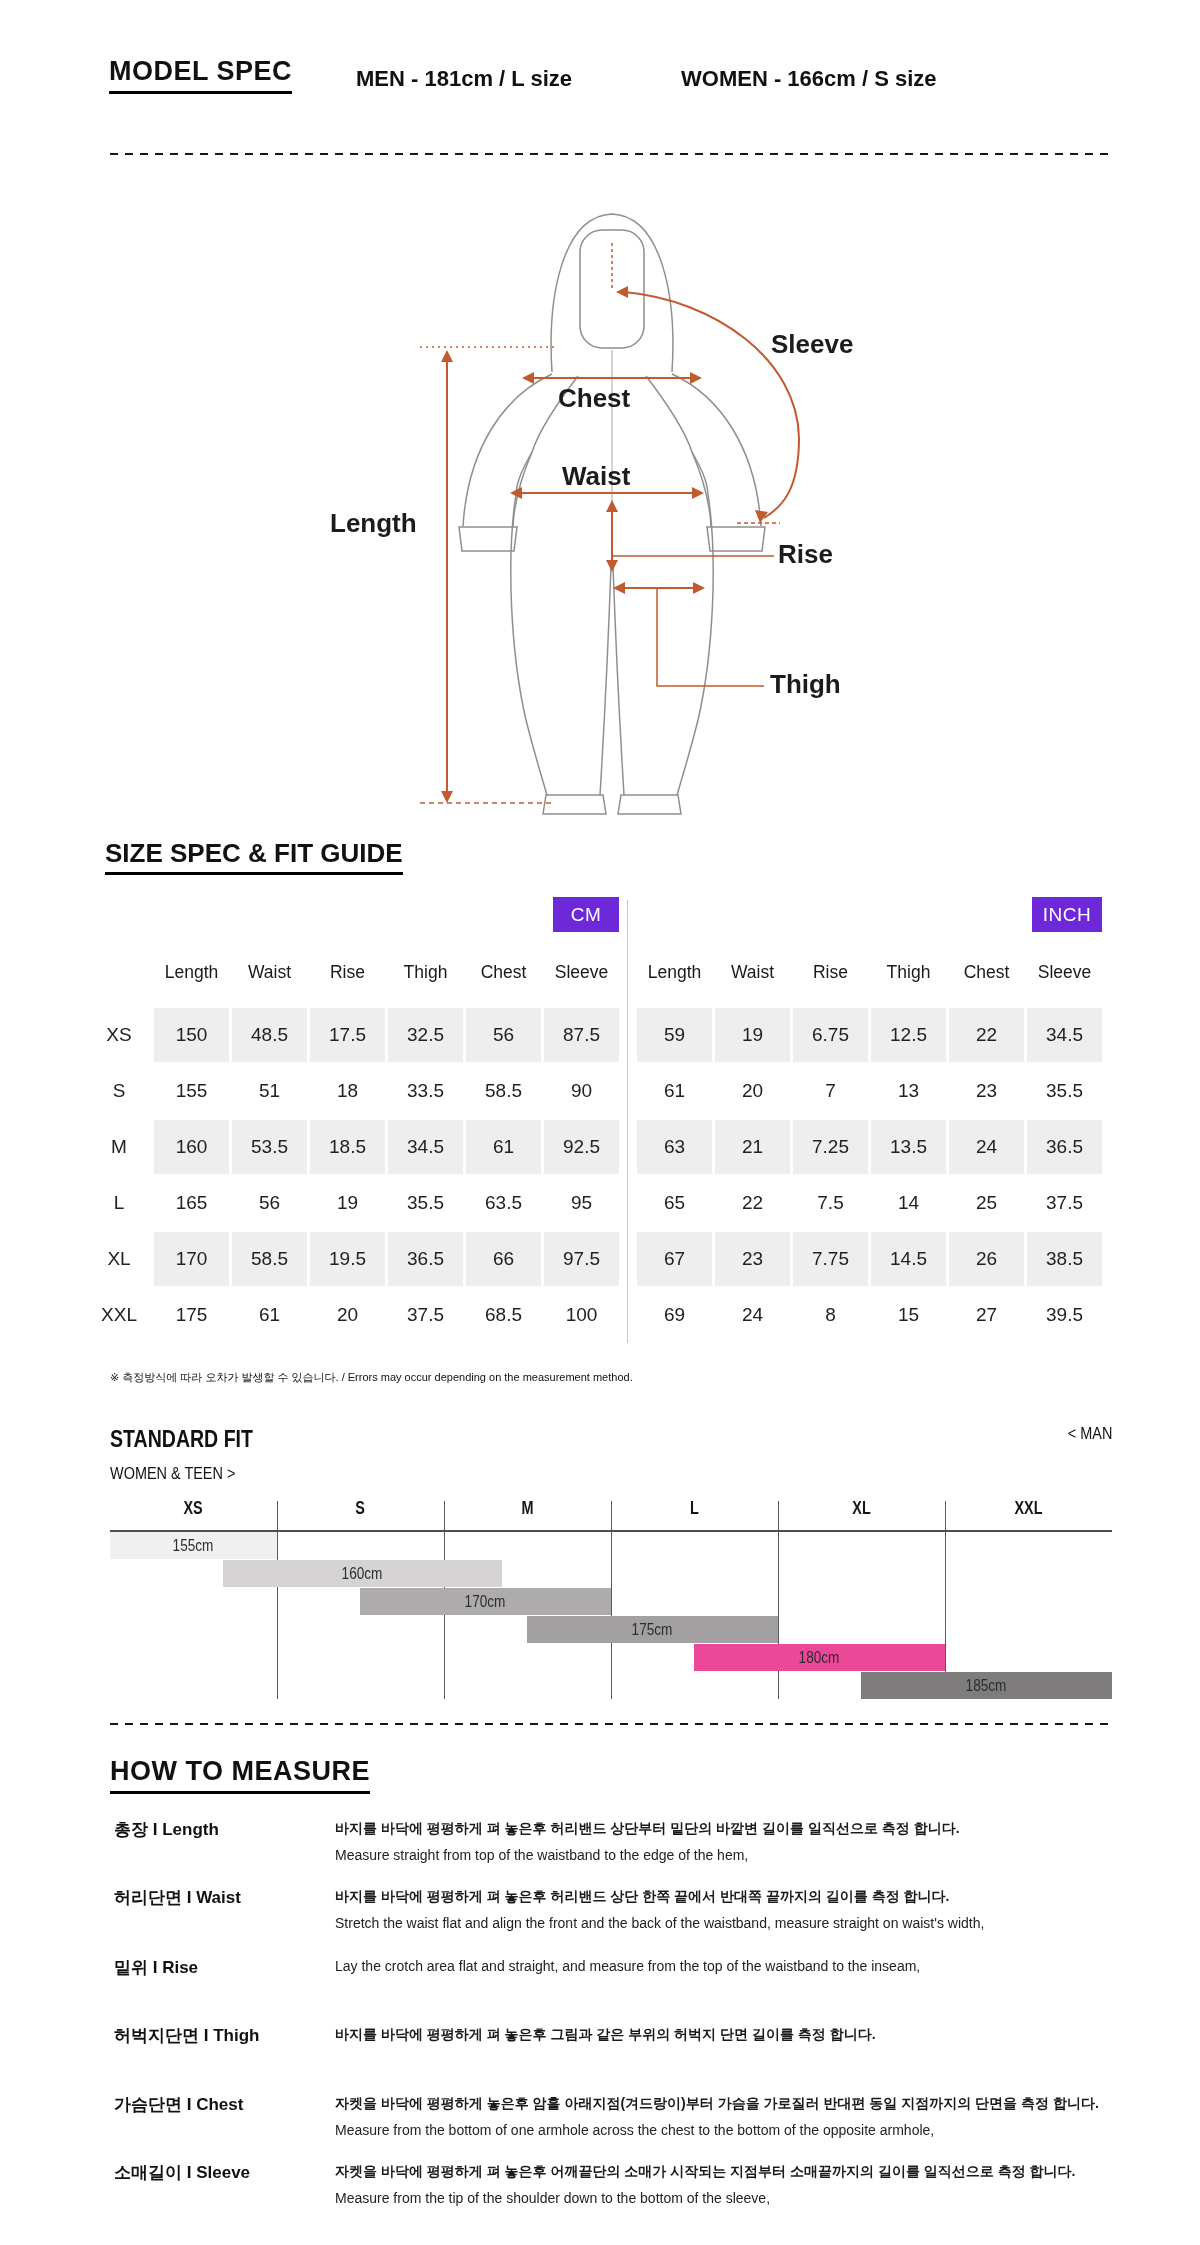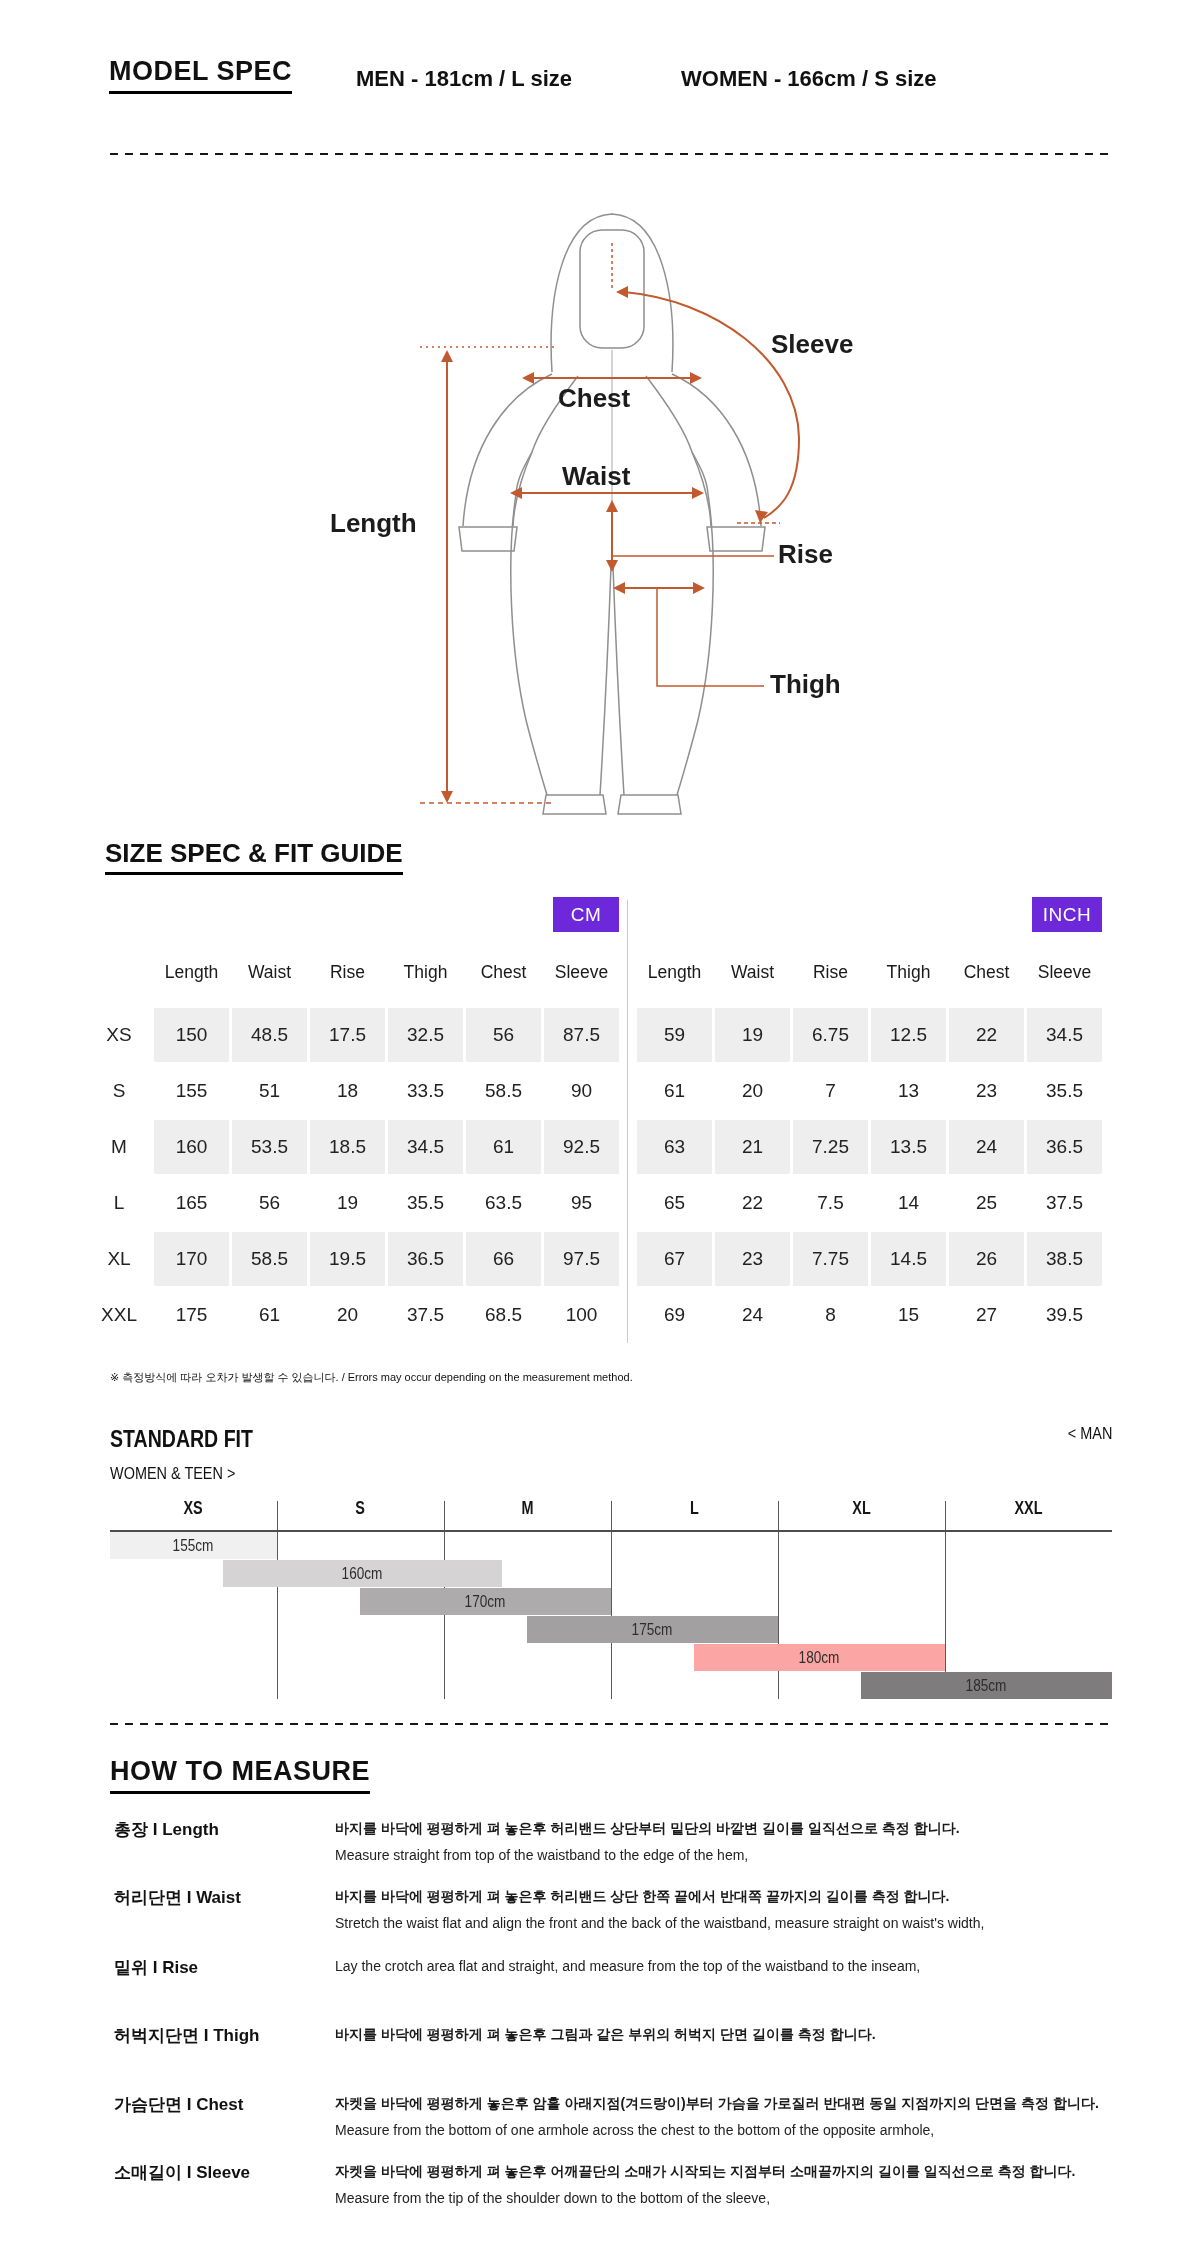--- a/index.html
+++ b/index.html
@@ -295,21 +295,21 @@
       </div>
     <div class="bar b1" style="background: rgb(213, 211, 212);">
         <span>160cm</span>
       </div>
     <div class="bar b2" style="background: rgb(174, 171, 172);">
         <span>170cm</span>
       </div>
     <div class="bar b3" style="background: rgb(163, 160, 161);">
         <span>175cm</span>
       </div>
-    <div class="bar b4" style="background: #fca5a5;">
+    <div class="bar b4" style="background: #ec4899;">
         <span>180cm</span>
       </div>
     <div class="bar b5" style="background: rgb(127, 124, 125);">
         <span>185cm</span>
       </div>
   </div>
 
   <div class="abs dashrule dash2"></div>
 
   <div class="abs htm-title">HOW TO MEASURE</div>

